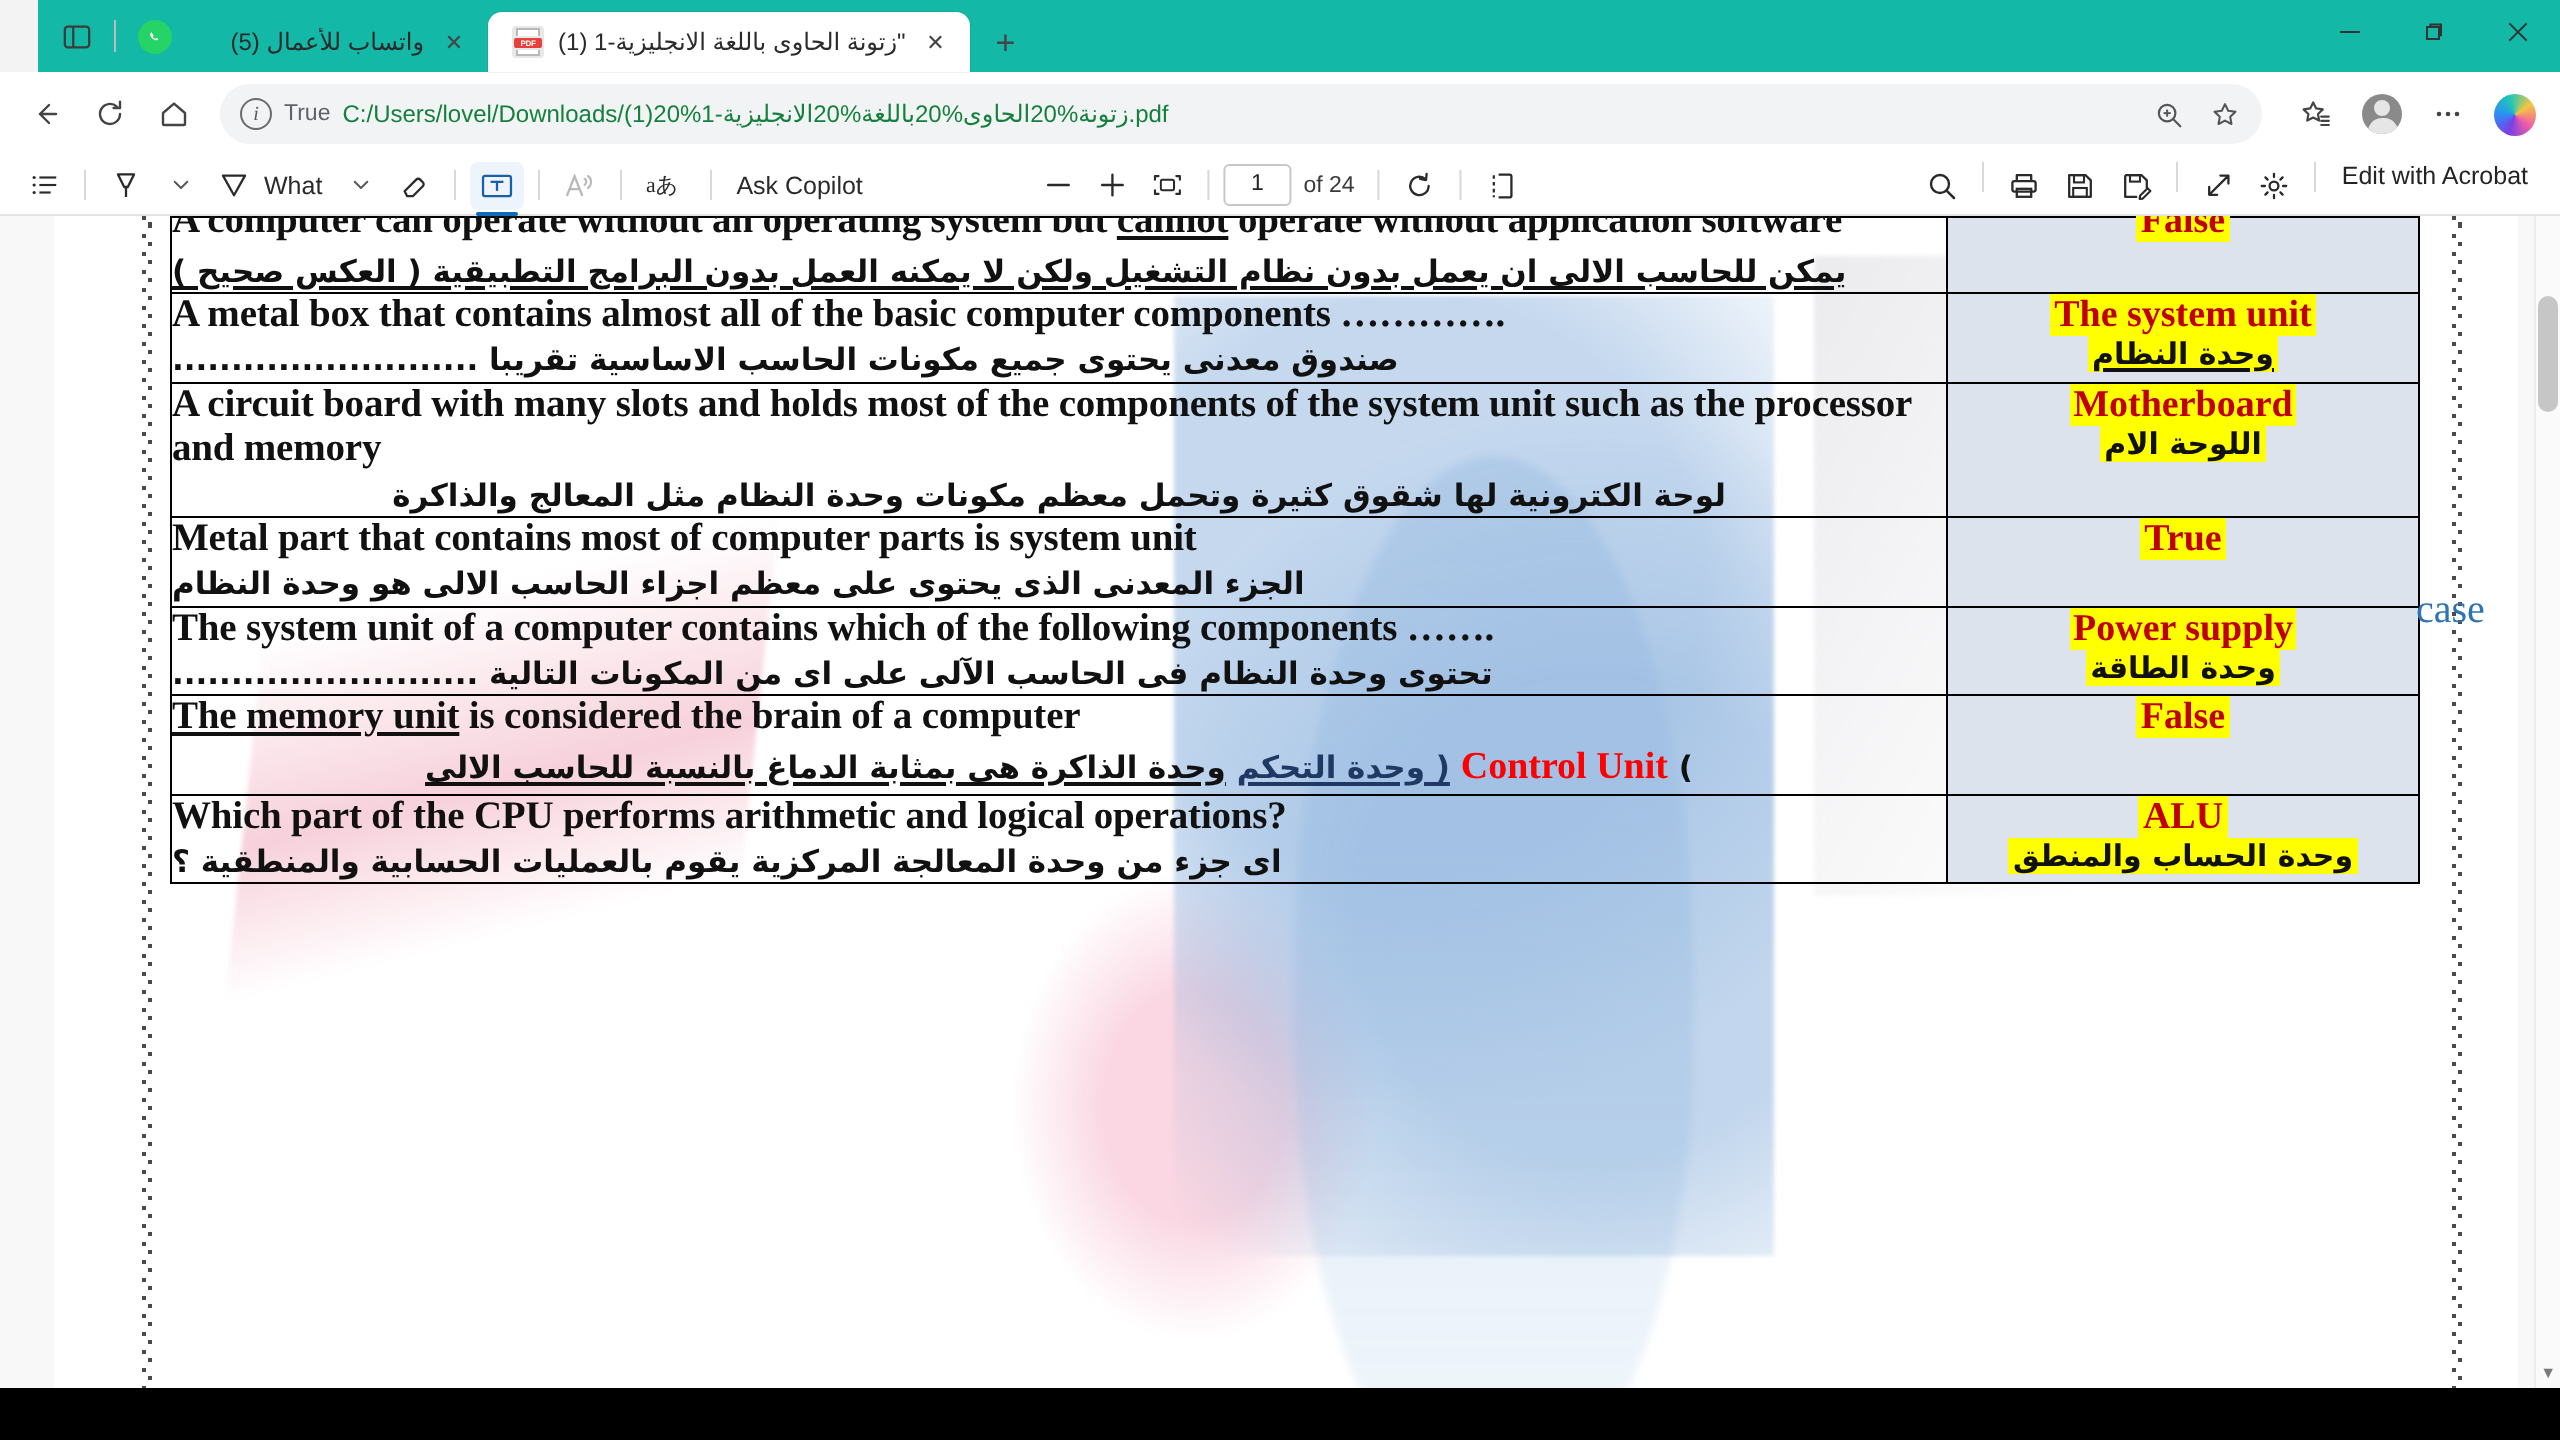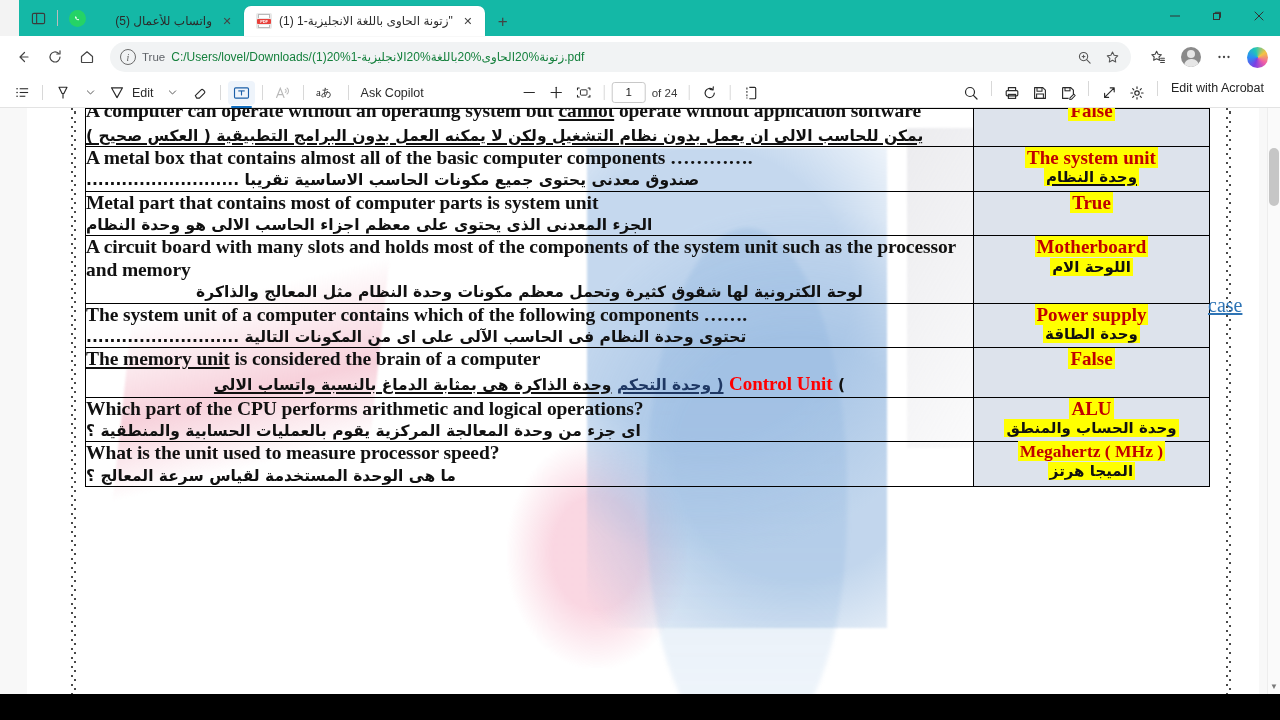--- a/index.html
+++ b/index.html
@@ -91,21 +91,21 @@
   .en { font-family:"Liberation Serif", serif; font-weight:bold; font-size:19.5px; color:#111; line-height:1.16; letter-spacing:-.1px; }
   .ar { font-family:"DejaVu Sans", sans-serif; font-weight:bold; font-size:15.5px; color:#111; direction:rtl; text-align:left; line-height:1.3; margin-top:1px; }
   .ar.center { text-align:center; }
   .u { text-decoration:underline; text-decoration-thickness:2.2px; text-underline-offset:2px; }
 
   .ans-en { font-family:"Liberation Serif", serif; font-weight:bold; font-size:19px; color:#c00000; line-height:1.12; }
   .ans-ar { font-family:"DejaVu Sans", sans-serif; font-weight:bold; font-size:15px; color:#111; direction:rtl; line-height:1.25; }
   .hl { background:#ffff00; padding:0 2px; box-decoration-break:clone; -webkit-box-decoration-break:clone; }
   .ctrl-unit { color:#ff0000; font-family:"Liberation Serif",serif; font-size:19px; font-weight:bold; }
   .blue-ar { color:#1f3864; }
-  .case-note { position:absolute; left:1181px; top:186px; font-family:"Liberation Serif", serif; font-size:20px; color:#2e74b5;text-decoration:underline; }
+  .case-note { position:absolute; left:1181px; top:186px; font-family:"Liberation Serif", serif; font-size:20px; color:#2e74b5; }
   .scrollbar { position:absolute; right:0; top:0; bottom:0; width:13px; background:#fafafa; border-left:1px solid #ededed; }
   .sb-thumb { position:absolute; right:1px; top:0px; width:10px; height:58px; background:#c6c6c6; border-radius:5px; }
   .sb-arrow { position:absolute; right:2px; font-size:8px; color:#7a7a7a; }
   .bottombar { height:26px; background:#000; }
 </style>
 </head>
 <body>
 
 <div class="browser">
 
@@ -253,21 +253,21 @@
       </div>
       <div class="pt-btn caret">
         <svg width="9" height="9" viewBox="0 0 10 10">
             <path d="M1.5 3.2 5 6.7 8.5 3.2" fill="none" stroke="#5a5a5a" stroke-width="1.1" stroke-linecap="round" stroke-linejoin="round"></path>
           </svg>
       </div>
       <div class="pt-btn">
         <svg width="16" height="16" viewBox="0 0 16 16" style="margin-right:3px">
             <path d="M2.5 2.8h11L8 12.6z" fill="none" stroke="#2a2a2a" stroke-width="1.15" stroke-linejoin="round"></path>
           </svg>
-        <span>Edit</span>
+        <span>What</span>
       </div>
       <div class="pt-btn caret">
         <svg width="9" height="9" viewBox="0 0 10 10">
             <path d="M1.5 3.2 5 6.7 8.5 3.2" fill="none" stroke="#5a5a5a" stroke-width="1.1" stroke-linecap="round" stroke-linejoin="round"></path>
           </svg>
       </div>
       <div class="pt-btn">
         <svg width="16" height="16" viewBox="0 0 16 16">
             <path d="M3.3 10.6 9.1 4.8a1.4 1.4 0 0 1 2 0l1.3 1.3a1.4 1.4 0 0 1 0 2l-5 5H4.6z" fill="none" stroke="#2a2a2a" stroke-width="1.15" stroke-linejoin="round"></path>
           </svg>
@@ -421,36 +421,36 @@
               <div class="ar">صندوق معدنى يحتوى جميع مكونات الحاسب الاساسية تقريبا ..........................</div>
             </td>
             <td class="acell">
               <div class="ans-en"><span class="hl">The system unit</span></div>
               <div class="ans-ar u"><span class="hl">وحدة النظام</span></div>
             </td>
           </tr>
 
           <tr>
             <td class="qcell">
+              <div class="en">A circuit board with many slots and holds most of the components of the system unit such as the processor and memory</div>
+              <div class="ar center">لوحة الكترونية لها شقوق كثيرة وتحمل معظم مكونات وحدة النظام مثل المعالج والذاكرة</div>
+            </td>
+            <td class="acell">
+              <div class="ans-en"><span class="hl">Motherboard</span></div>
+              <div class="ans-ar"><span class="hl">اللوحة الام</span></div>
+            </td>
+          </tr>
+
+          <tr>
+            <td class="qcell">
               <div class="en">Metal part that contains most of computer parts is system unit</div>
               <div class="ar">الجزء المعدنى الذى يحتوى على معظم اجزاء الحاسب الالى هو وحدة النظام</div>
             </td>
             <td class="acell">
               <div class="ans-en"><span class="hl">True</span></div>
-            </td>
-          </tr>
-
-          <tr>
-            <td class="qcell">
-              <div class="en">A circuit board with many slots and holds most of the components of the system unit such as the processor and memory</div>
-              <div class="ar center">لوحة الكترونية لها شقوق كثيرة وتحمل معظم مكونات وحدة النظام مثل المعالج والذاكرة</div>
-            </td>
-            <td class="acell">
-              <div class="ans-en"><span class="hl">Motherboard</span></div>
-              <div class="ans-ar"><span class="hl">اللوحة الام</span></div>
             </td>
           </tr>
 
           <tr>
             <td class="qcell">
               <div class="en">The system unit of a computer contains which of the following components …….</div>
               <div class="ar">تحتوى وحدة النظام فى الحاسب الآلى على اى من المكونات التالية ..........................</div>
             </td>
             <td class="acell">
               <div class="ans-en"><span class="hl">Power supply</span></div>
@@ -458,50 +458,40 @@
             </td>
           </tr>
 
           <tr>
             <td class="qcell">
               <div class="en"><span class="u">The memory unit</span><span> is considered the brain of a computer</span></div>
               <div class="ar" style="text-align:center">
                 <span>)</span>
                 <span class="ctrl-unit">Control Unit</span>
                 <span class="u blue-ar">( وحدة التحكم</span>
-                <span class="u">وحدة الذاكرة هى بمثابة الدماغ بالنسبة واتساب الالى</span>
+                <span class="u">وحدة الذاكرة هى بمثابة الدماغ بالنسبة للحاسب الالى</span>
               </div>
             </td>
             <td class="acell">
               <div class="ans-en"><span class="hl">False</span></div>
             </td>
           </tr>
 
 
           <tr>
             <td class="qcell">
               <div class="en">Which part of the CPU performs arithmetic and logical operations?</div>
               <div class="ar">اى جزء من وحدة المعالجة المركزية يقوم بالعمليات الحسابية والمنطقية ؟</div>
             </td>
             <td class="acell">
               <div class="ans-en"><span class="hl">ALU</span></div>
               <div class="ans-ar"><span class="hl">وحدة الحساب والمنطق</span></div>
             </td>
           </tr>
 
-          <tr>
-            <td class="qcell">
-              <div class="en">What is the unit used to measure processor speed?</div>
-              <div class="ar">ما هى الوحدة المستخدمة لقياس سرعة المعالج ؟</div>
-            </td>
-            <td class="acell">
-              <div class="ans-en" style="font-size:17.5px"><span class="hl">Megahertz ( MHz )</span></div>
-              <div class="ans-ar"><span class="hl">الميجا هرتز</span></div>
-            </td>
-          </tr>
 
         </tbody>
       </table>
 
       <div class="case-note">case</div>
     </div>
 
     <div class="scrollbar">
       <div class="sb-thumb" style="top:40px"></div>
       <div class="sb-arrow" style="bottom:3px">▼</div>

